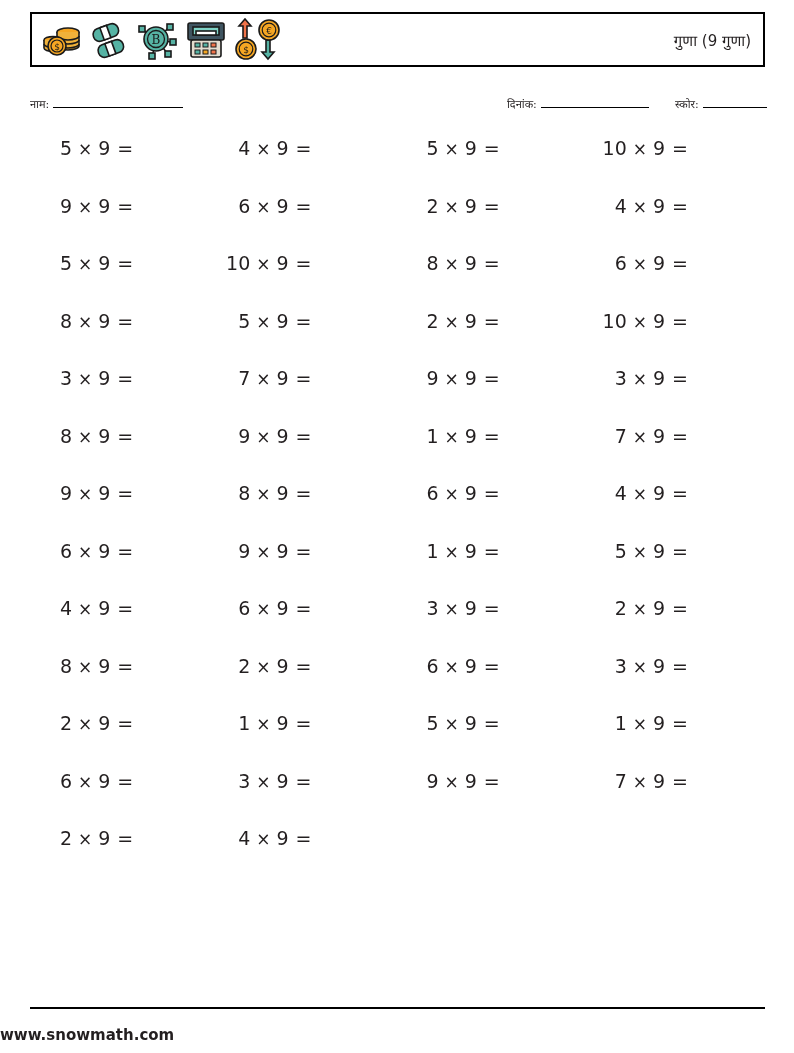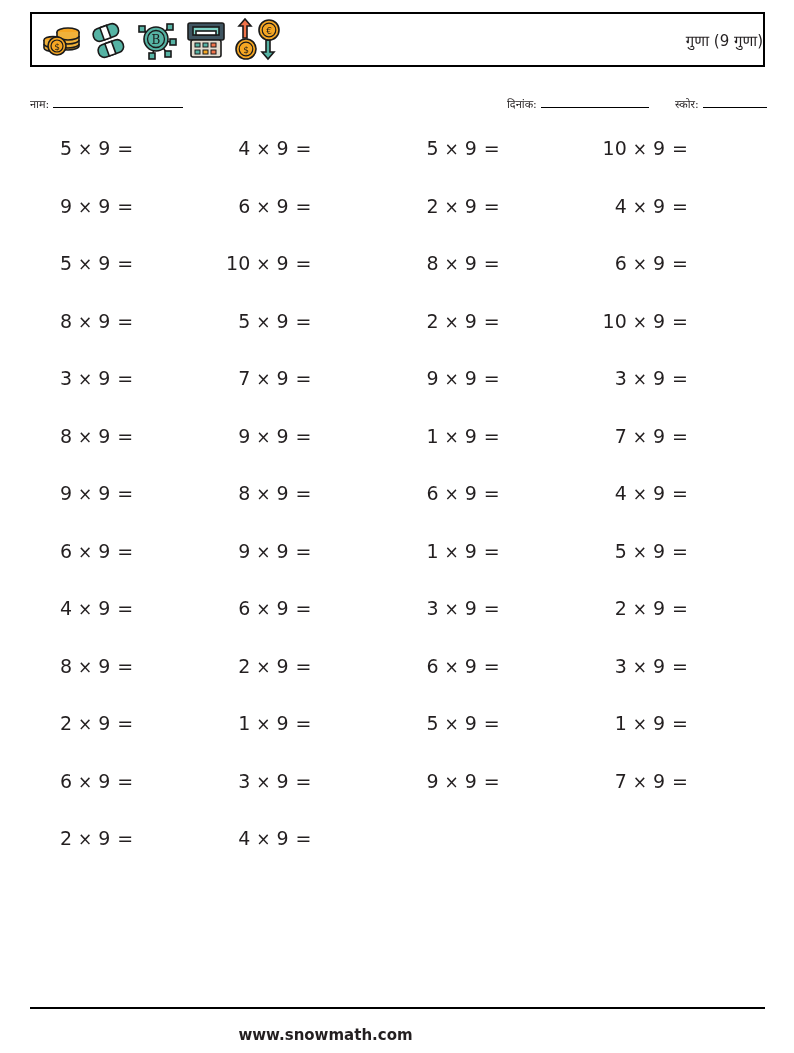--- a/index.html
+++ b/index.html
@@ -37,20 +37,21 @@
   }
   .header-icons {
     display: flex;
     align-items: center;
     gap: 5px;
     padding-left: 6px;
     height: 100%;
   }
   .header-icons svg { display: block; }
   .worksheet-title {
+    padding-right: 12px;
     font-size: 15px;
     color: #231f20;
     font-family: "DejaVu Sans", "Liberation Sans", sans-serif;
     white-space: nowrap;
   }
 
   
   .info-row {
     position: absolute;
     left: 30px;
@@ -129,21 +130,20 @@
     top: 1007px;
     width: 735px;
     height: 0;
     border-top: 2px solid #000;
   }
   .footer-text {
     position: absolute;
     left: 0;
     top: 1026px;
     width: 651px;
-    text-align: center;
     font-size: 15px;
     font-weight: bold;
     color: #231f20;
   }
 </style>
 </head>
 <body>
 
 <div class="page">
 

